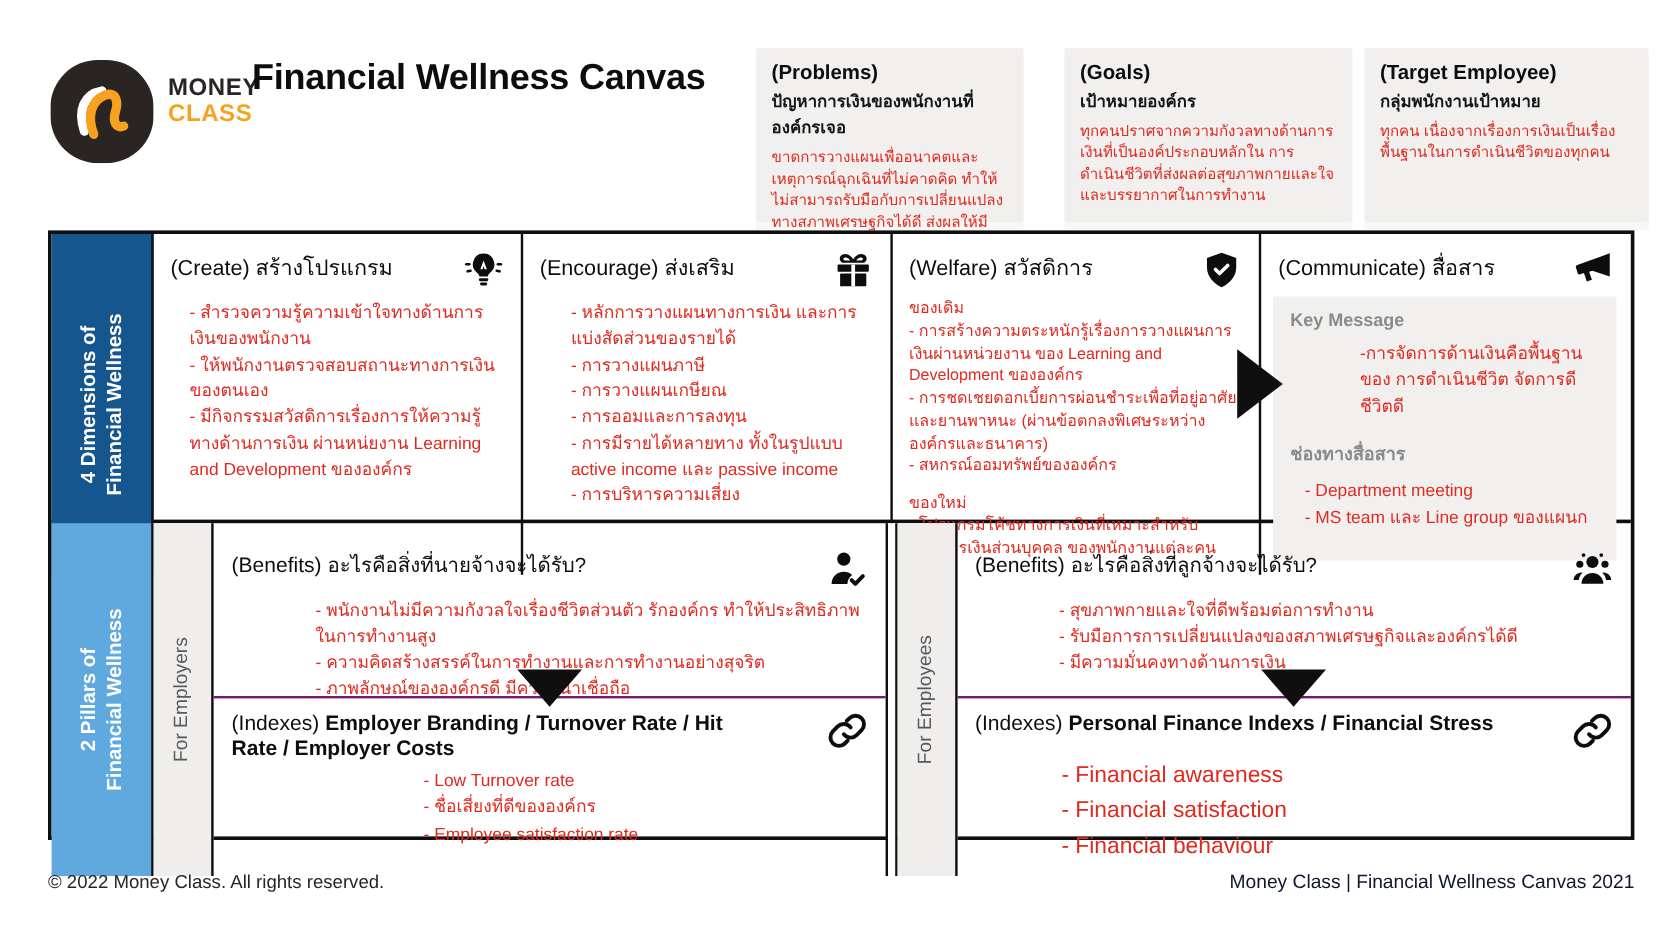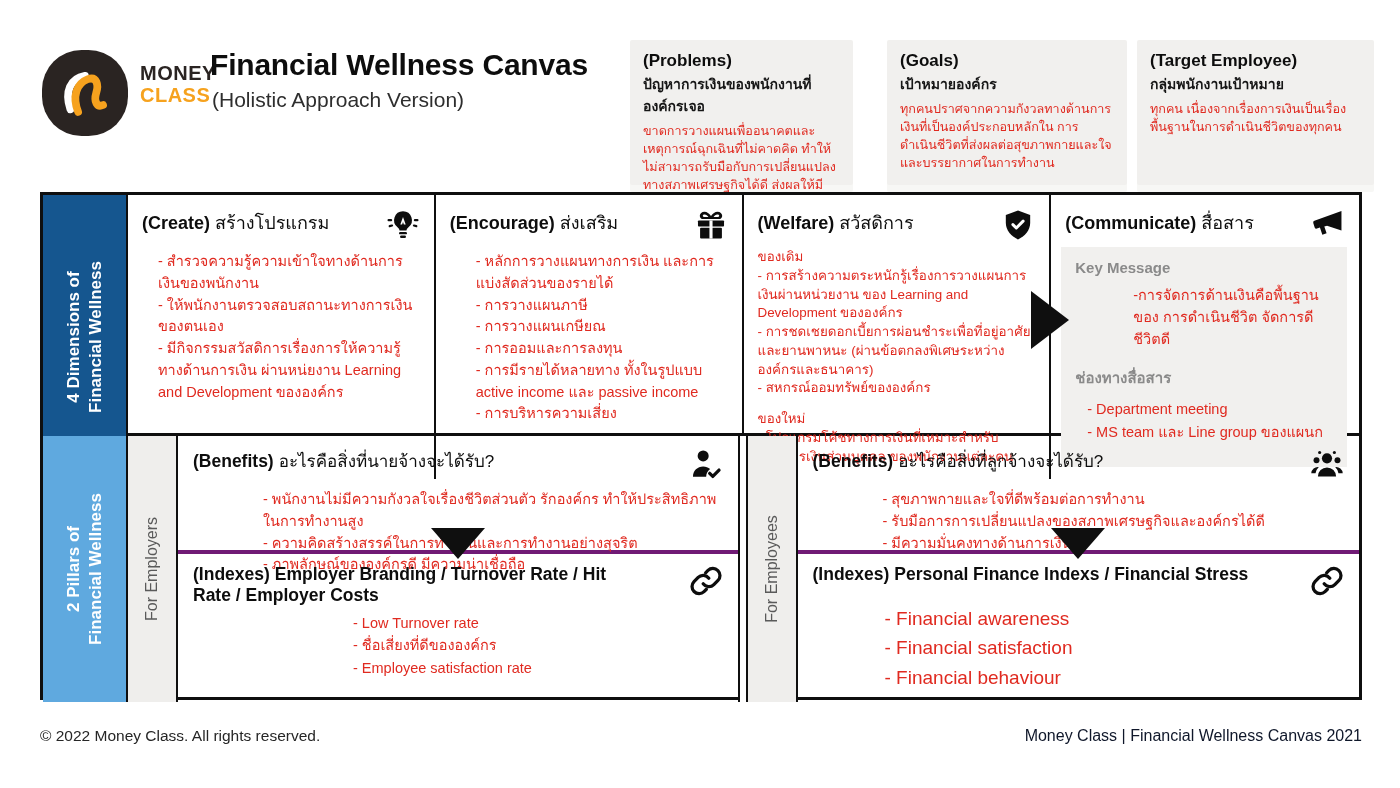--- a/index.html
+++ b/index.html
@@ -36,21 +36,21 @@
   .vlabel{position:absolute;top:50%;left:50%;transform:translate(-50%,-50%) rotate(-90deg);
           white-space:nowrap;text-align:center;}
   .sb-text{color:#fff;font-weight:800;font-size:17px;line-height:1.3;}
   .strip{background:#efeeec;border-right:2px solid #0f0f0f;position:relative;}
   .strip .vlabel{color:#5a5a5a;font-size:16px;font-weight:500;}
 
   .dim-col{border-right:2px solid #0f0f0f;position:relative;padding:13px 14px;box-sizing:border-box;}
   .dim-col.last{border-right:none;}
   .col-head{display:flex;justify-content:space-between;align-items:flex-start;}
   .col-title{font-size:18px;color:#0d0d0d;}
-  .tt-en{font-weight:700;text-align:right;}
+  .tt-en{font-weight:400;text-align:right;}
   .tt-th{font-weight:400;margin-left:5px;}
   .icon{width:34px;height:34px;flex:none;}
   .red{color:#e02a20;}
   .list{font-size:14.5px;line-height:1.5;margin-top:9px;}
   .list div{margin:0;}
   .indent16{margin-left:16px;}
   .indent26{margin-left:26px;}
   .welfare-list{font-size:13.4px;line-height:1.4;margin-top:6px;}
   .wf-gap{height:12px;}
 
@@ -61,22 +61,22 @@
   .comm-channels{font-size:14.5px;line-height:1.55;margin:8px 0 0 12px;}
   .comm-label.second{margin-top:16px;display:block;}
 
   .arrow-right{position:absolute;top:96px;left:calc(85px + 2px + 3*((100% - 93px)/4) + 3px - 19px);
                width:0;height:0;border-top:29px solid transparent;border-bottom:29px solid transparent;
                border-left:38px solid #0f0f0f;z-index:4;}
 
   .pillar-content{display:flex;flex-direction:column;position:relative;}
   .pillar-content.emp{border-right:2px solid #0f0f0f;}
   .spacer-col{background:#ffffff;border-right:2px solid #0f0f0f;}
-  .benefits{height:118px;flex:none;border-bottom:4px solid #701a75;position:relative;
-            padding:11px 15px;box-sizing:border-box;}
+  .benefits{height:146px;flex:none;border-bottom:2px solid #701a75;position:relative;
+            padding:21px 15px;box-sizing:border-box;}
   .indexes{flex:1;position:relative;padding:10px 15px;box-sizing:border-box;}
   .bi-head{display:flex;justify-content:space-between;align-items:flex-start;}
   .bi-title{font-size:17.5px;color:#0d0d0d;padding-right:10px;}
   .bi-title .tt-th{font-size:17px;}
   .benefit-list{font-size:14.5px;line-height:1.5;margin:8px 0 0 70px;}
   .index-label{font-weight:600;margin-left:5px;}
   .index-list-emp{font-size:14.5px;line-height:1.55;margin:6px 0 0 160px;}
   .index-list-empl{font-size:19px;line-height:1.55;margin:6px 0 0 72px;}
   .arrow-down{position:absolute;bottom:-9px;left:50%;transform:translateX(-50%);width:0;height:0;
               border-left:27px solid transparent;border-right:27px solid transparent;
@@ -96,21 +96,20 @@
       <rect width="100" height="100" rx="46" fill="#2a2422"></rect>
       <path d="M33 69 C26 48 33 33 50 30" stroke="#ffffff" stroke-width="9" fill="none" stroke-linecap="round"></path>
       <path d="M42 72 C35 54 40 39 53 34 C64 30 66 41 63 50 C60 60 64 67 71 64" stroke="#f6a21e" stroke-width="9" fill="none" stroke-linecap="round"></path>
     </svg>
   </div>
   <div class="brand">
     <div class="l1">MONEY</div>
     <div class="l2">CLASS</div>
   </div>
   <div class="main-title">Financial Wellness Canvas</div>
-  <div class="main-subtitle">(Holistic Approach Version)</div>
 
   <div class="info-box ib-problems">
     <div class="ib-title">(Problems)</div>
     <div class="ib-sub">ปัญหาการเงินของพนักงานที่องค์กรเจอ</div>
     <div class="ib-body">ขาดการวางแผนเพื่ออนาคตและเหตุการณ์ฉุกเฉินที่ไม่คาดคิด ทำให้ไม่สามารถรับมือกับการเปลี่ยนแปลงทางสภาพเศรษฐกิจได้ดี ส่งผลให้มีความกังวลและไม่สามารถจดจ่อกับงานที่ทำได้</div>
   </div>
   <div class="info-box ib-goals">
     <div class="ib-title">(Goals)</div>
     <div class="ib-sub">เป้าหมายองค์กร</div>
     <div class="ib-body">ทุกคนปราศจากความกังวลทางด้านการเงินที่เป็นองค์ประกอบหลักใน การดำเนินชีวิตที่ส่งผลต่อสุขภาพกายและใจ และบรรยากาศในการทำงาน</div>

